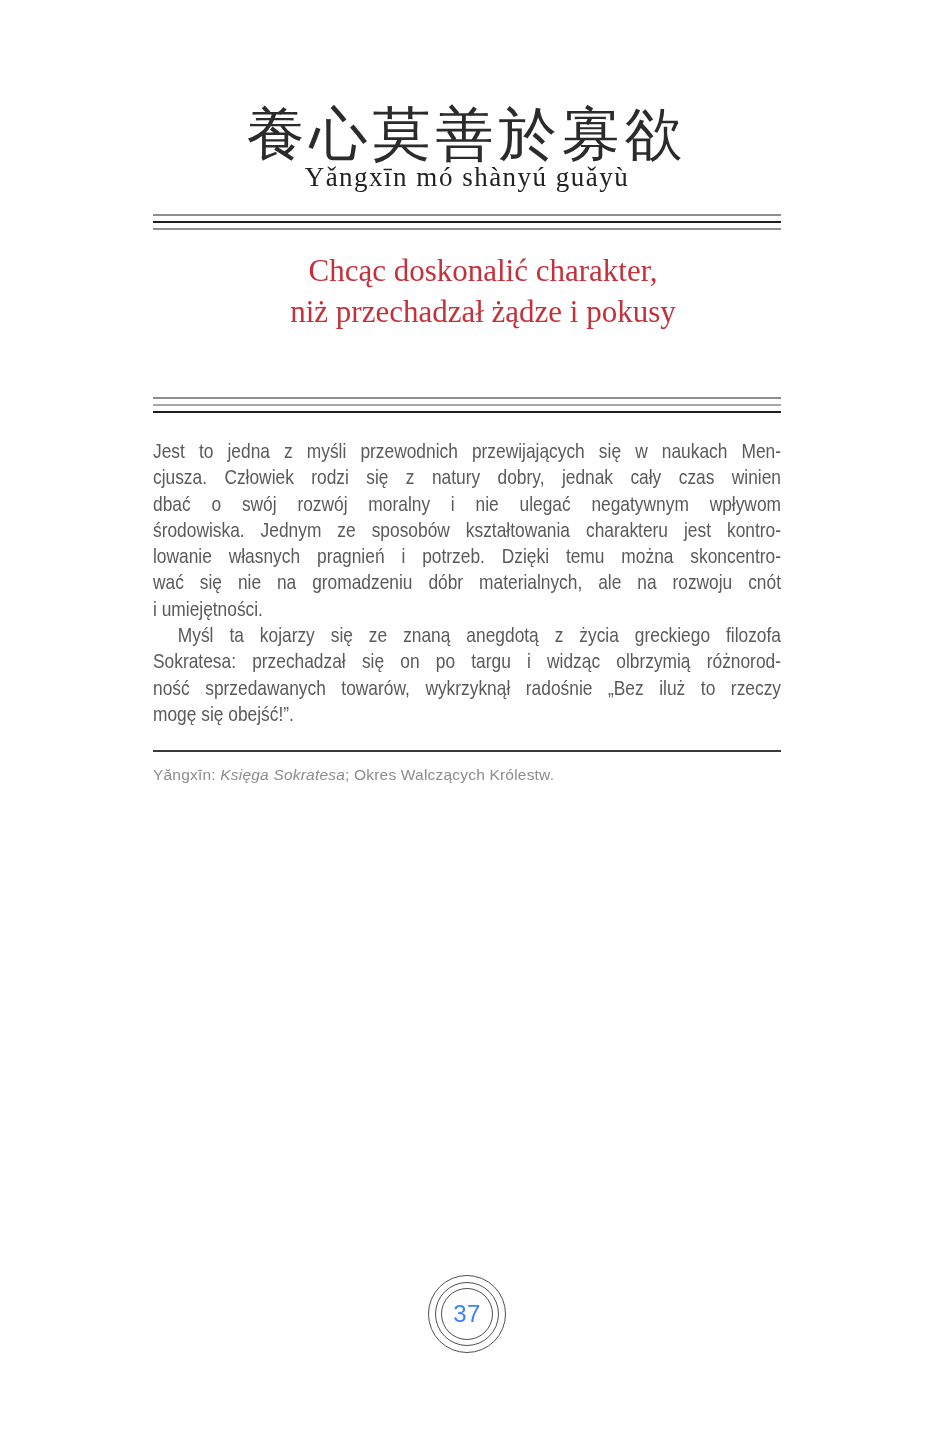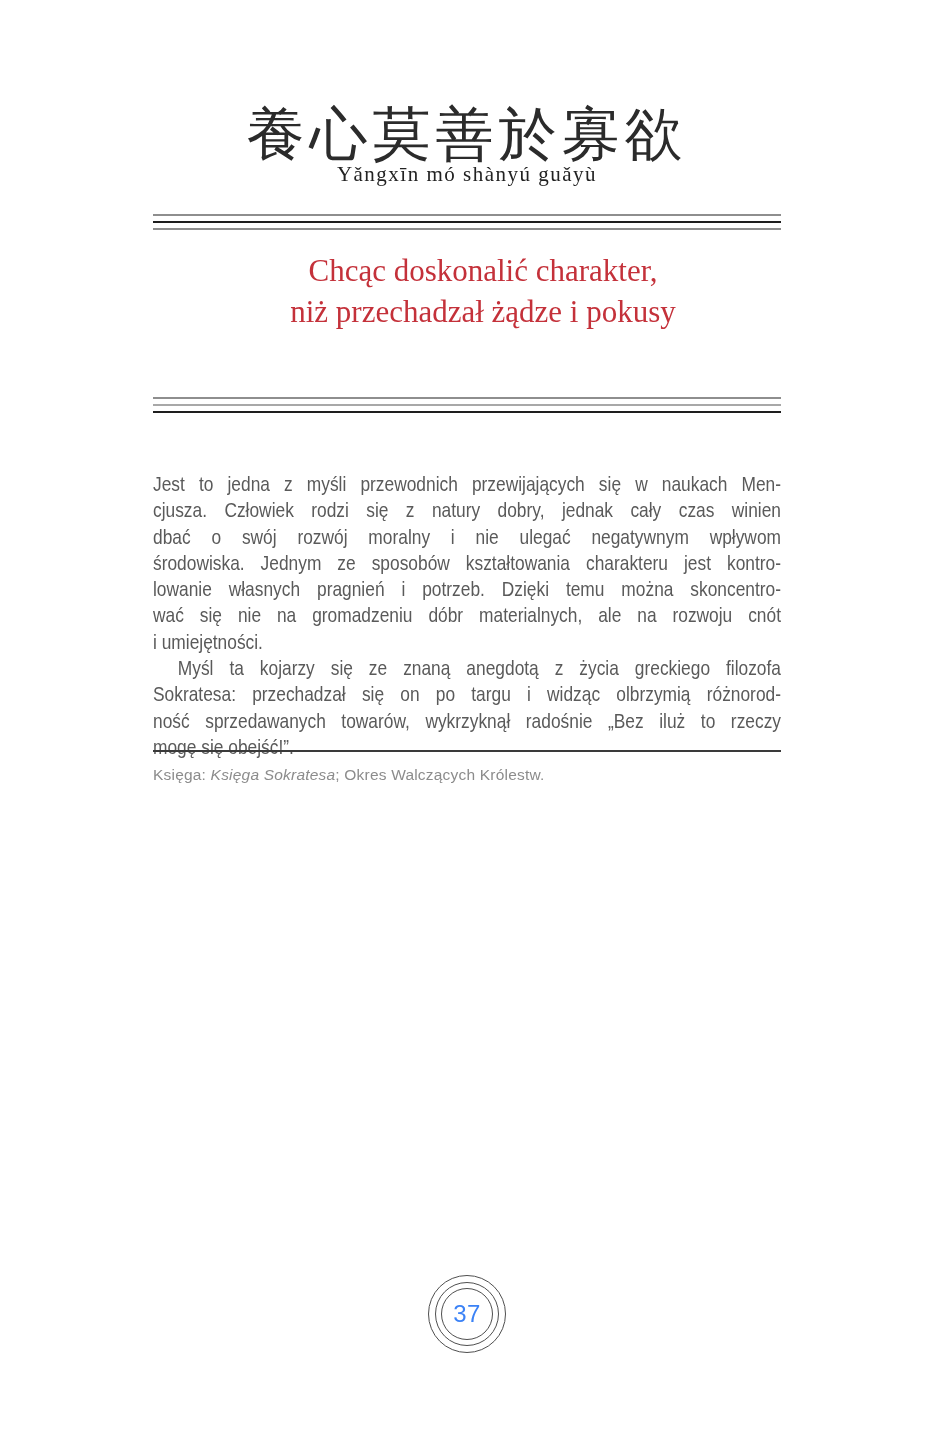--- a/index.html
+++ b/index.html
@@ -22,21 +22,21 @@
     font-size: 58px;
     letter-spacing: 5px;
     color: #2b2b2b;
     font-weight: 400;
   }
   .pinyin {
     position: absolute;
     top: 162px; left: 0; width: 934px;
     text-align: center;
     font-family: "Liberation Serif", serif;
-    font-size: 21px;
+    font-size: 27px;
     letter-spacing: 1.5px;
     color: #222222;
   }
 
   
   .rule-group { position: absolute; left: 153px; width: 628px; }
   .rule-group-top { top: 214px; }
   .rule-group-bottom { top: 397px; }
   .rule { width: 100%; }
   .rule.gray  { height: 2px; background: #8e8e8e; }
@@ -54,21 +54,20 @@
     line-height: 41px;
     color: #c4313a;
     font-weight: 400;
   }
 
   
   .body-block {
     position: absolute;
     top: 438px; left: 153px; width: 628px;
     overflow: visible;
-    margin-top: 33px;
   }
   .body-inner {
     width: 760px;
     transform: scaleX(0.8263);
     transform-origin: 0 0;
     font-family: "Liberation Sans", sans-serif;
     font-size: 21px;
     font-weight: 300;
     line-height: 26.3px;
     color: #5a5a5a;
@@ -158,21 +157,21 @@
       <div>
         <div class="tline indent">Myśl ta kojarzy się ze znaną anegdotą z życia greckiego filozofa</div>
         <div class="tline">Sokratesa: przechadzał się on po targu i widząc olbrzymią różnorod-</div>
         <div class="tline">ność sprzedawanych towarów, wykrzyknął radośnie „Bez iluż to rzeczy</div>
         <div class="tline last">mogę się obejść!”.</div>
       </div>
     </div>
   </div>
 
   <div class="source-divider"></div>
-  <div class="source-line"><span>Księga: </span><span class="work">Księga Sokratesa</span><span>; Okres Walczących Królestw.</span></div>
+  <div class="source-line"><span>Yǎngxīn: </span><span class="work">Księga Sokratesa</span><span>; Okres Walczących Królestw.</span></div>
 
   <div class="ornament">
     <div class="ring outer"></div>
     <div class="ring middle"></div>
     <div class="ring inner"></div>
     <div class="page-number">37</div>
   </div>
 
 </div>
 

